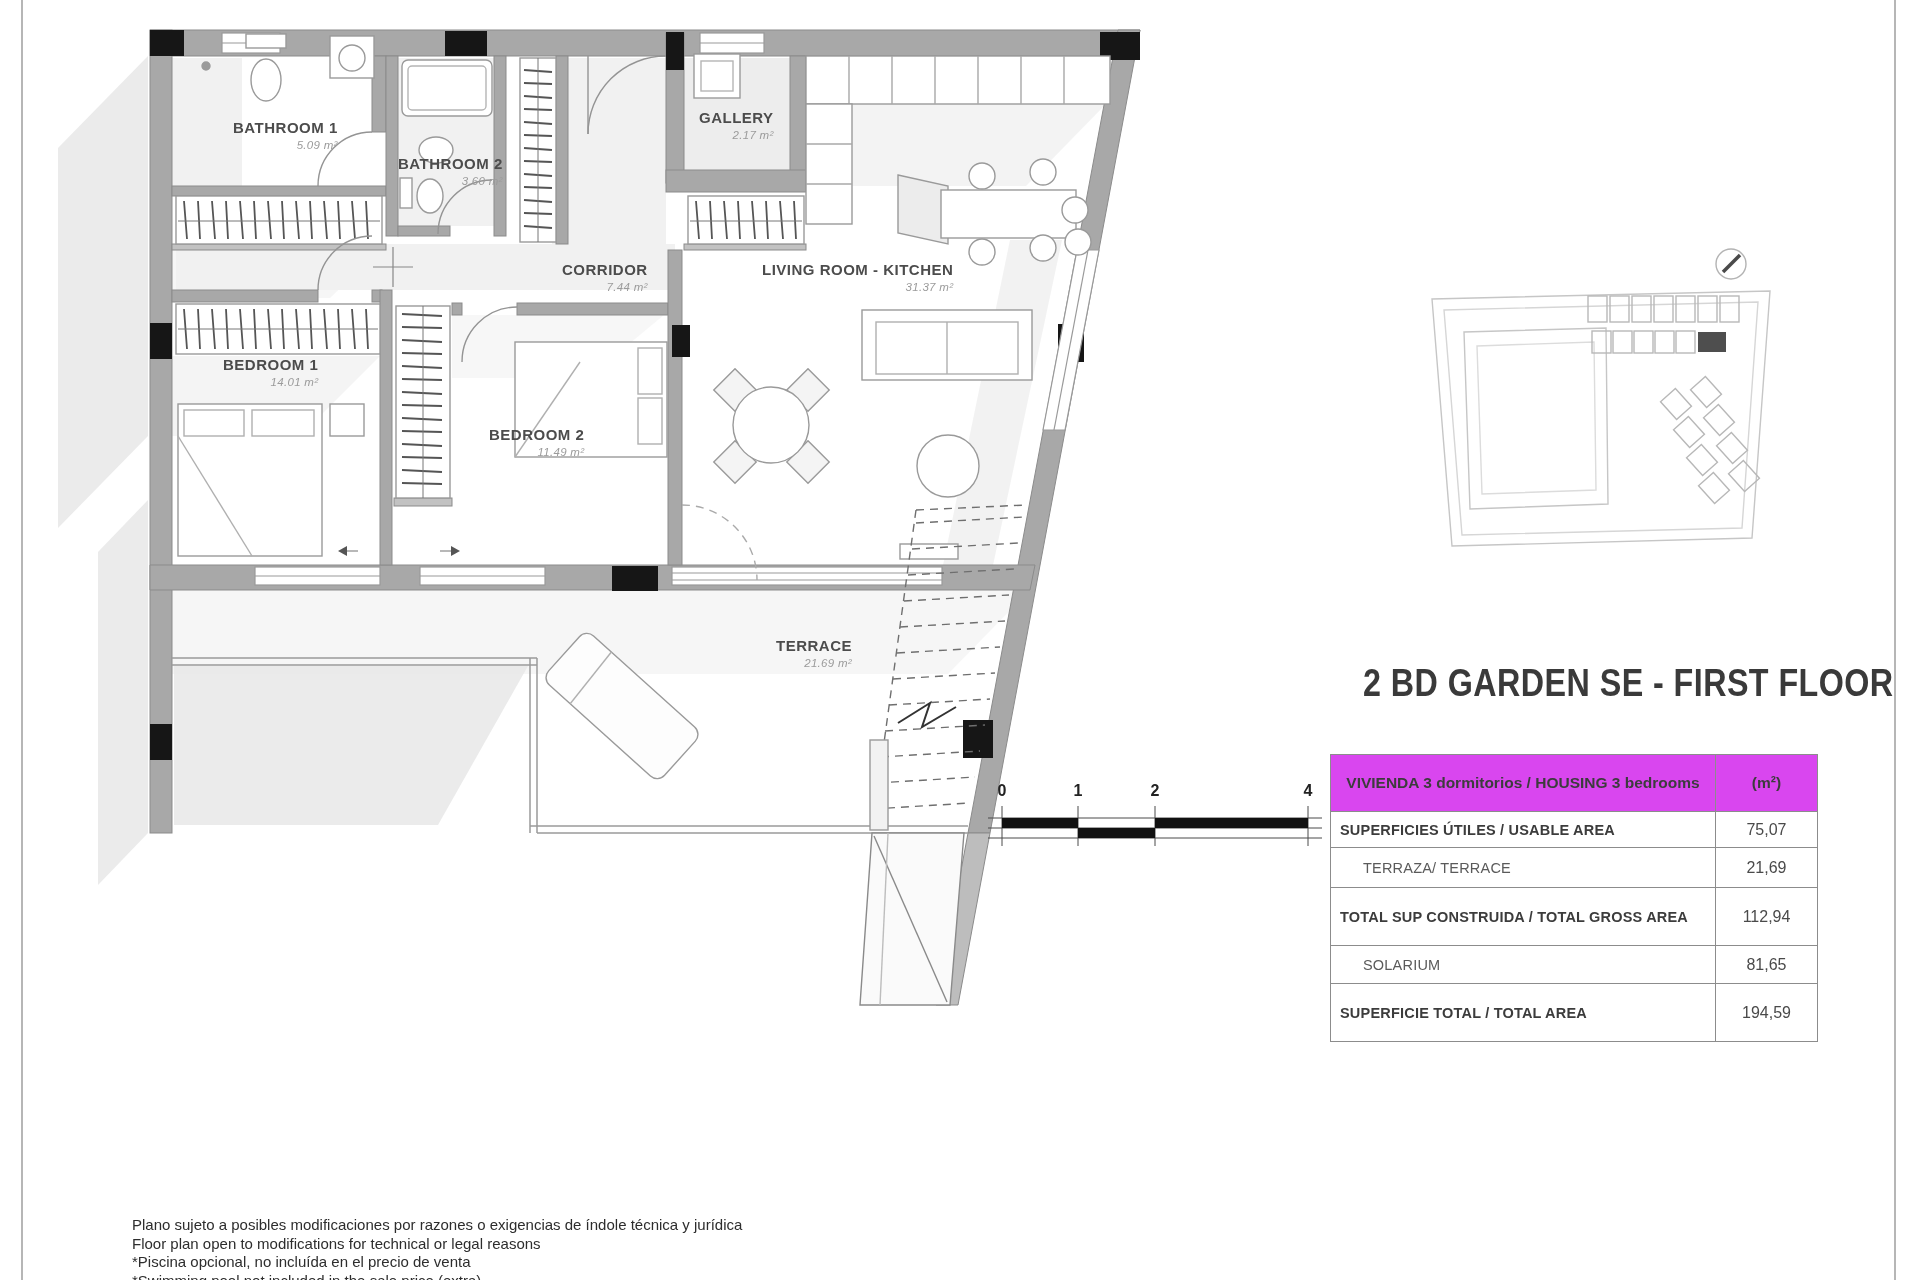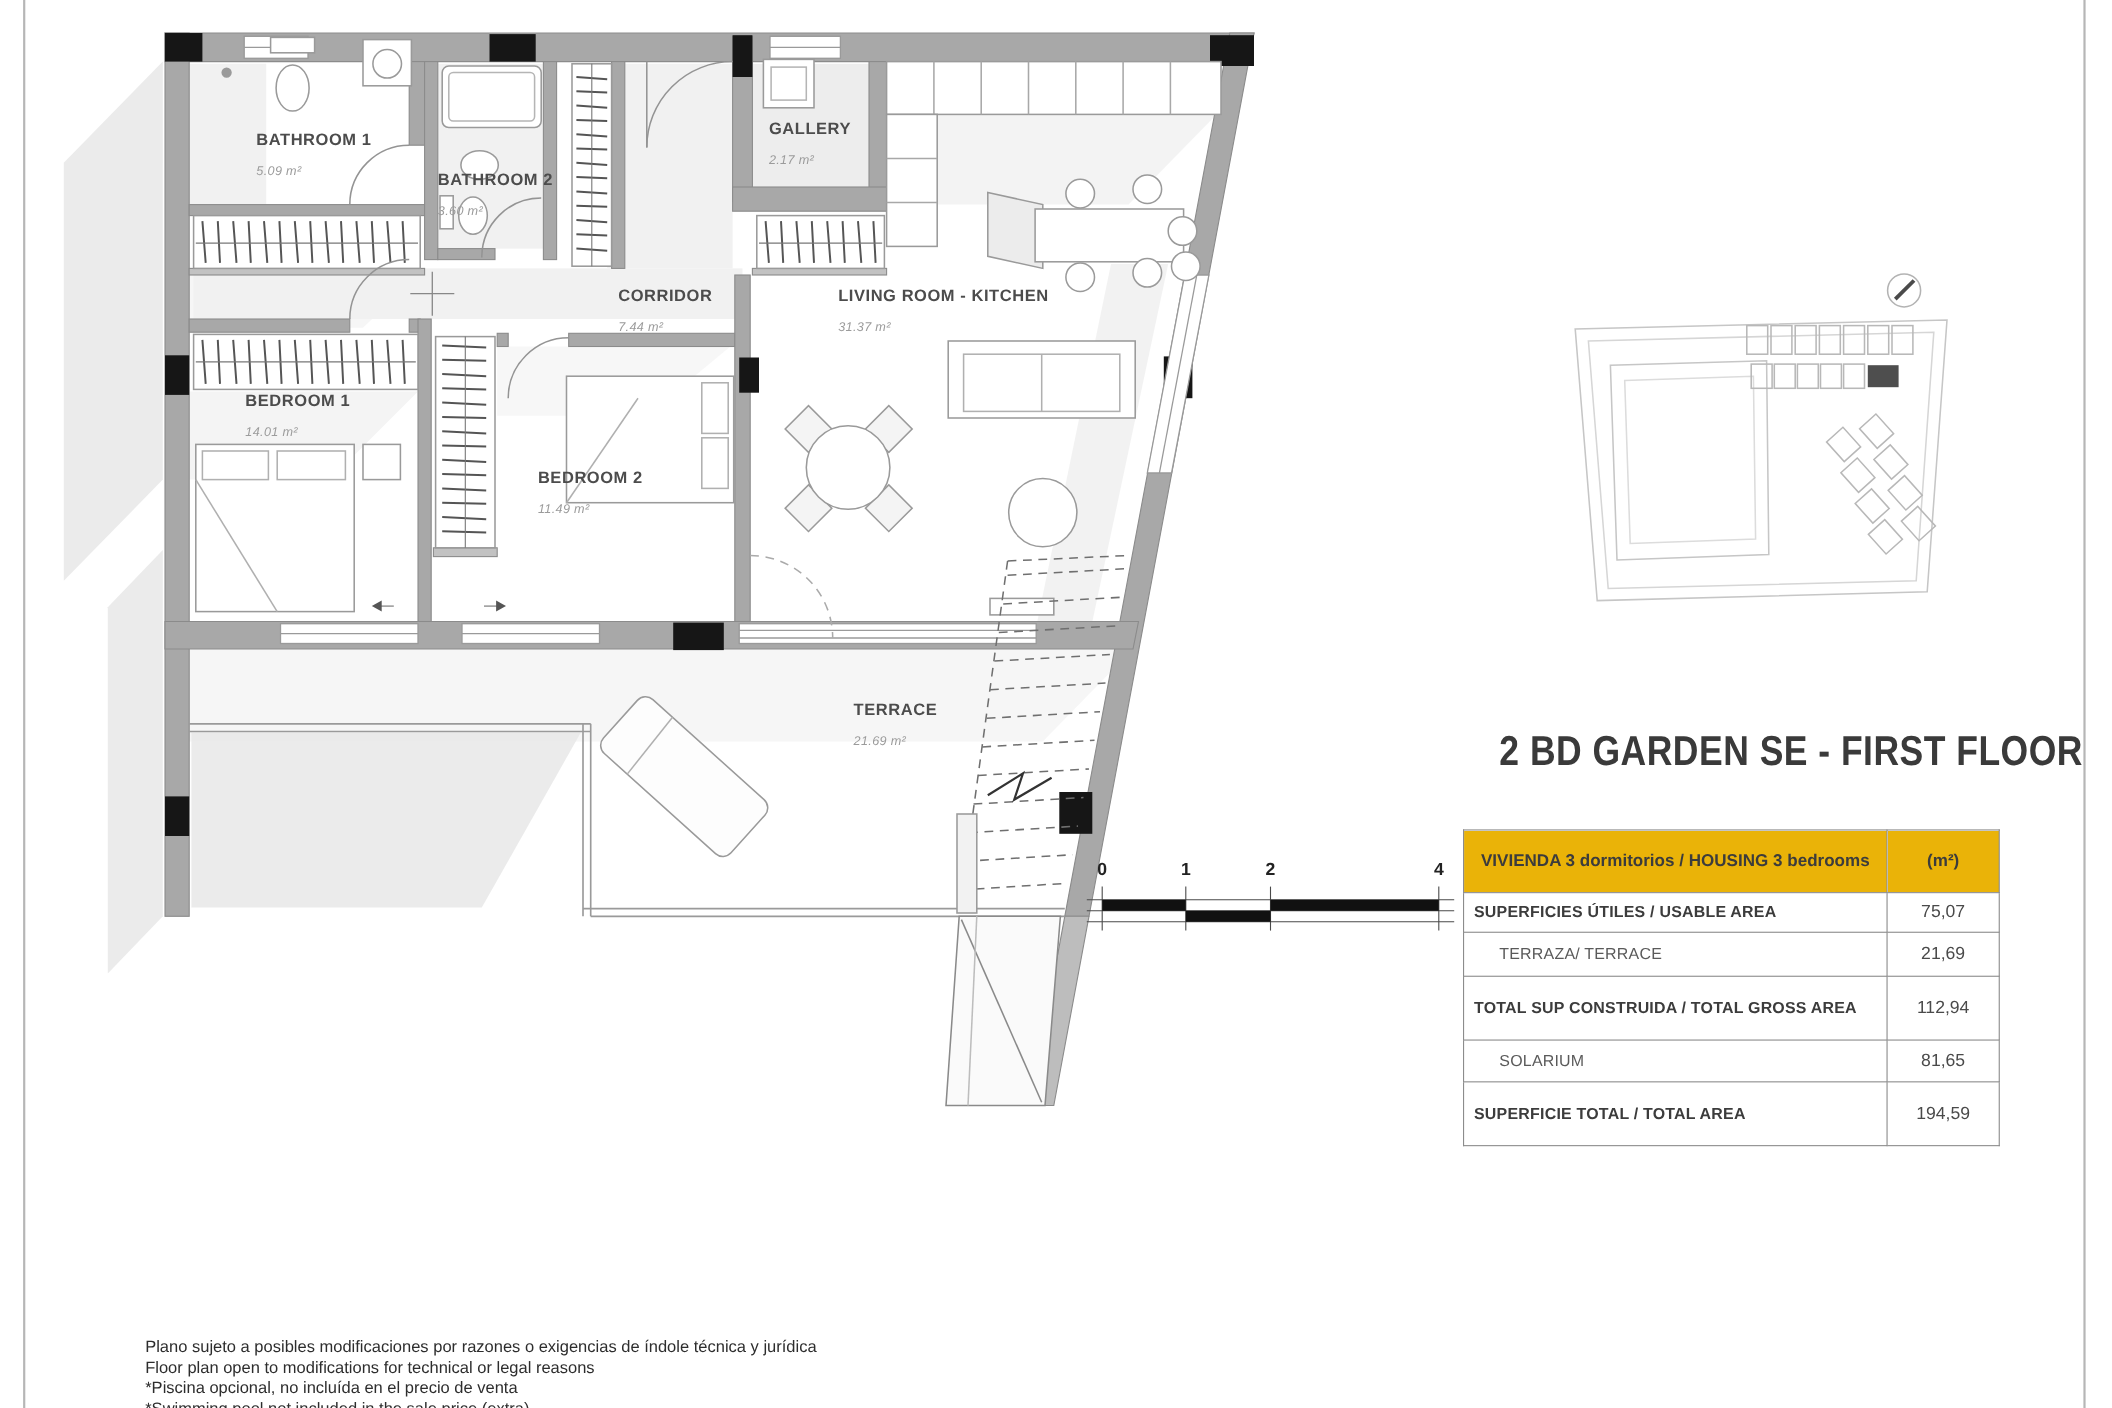--- a/index.html
+++ b/index.html
@@ -3,29 +3,29 @@
 <meta charset="utf-8">
 <style>
   html,body{margin:0;padding:0;background:#fff;}
   .page{position:relative;width:1920px;height:1280px;background:#ffffff;overflow:hidden;
         font-family:"Liberation Sans",sans-serif;}
   .edge-line{position:absolute;top:0;width:2px;height:1280px;background:#b6b6b6;}
   .plan-svg{position:absolute;left:0;top:0;}
   .room-label{position:absolute;color:#4c4c4c;font-size:15px;font-weight:bold;
               letter-spacing:.5px;line-height:1.1;white-space:nowrap;}
   .room-label .area{display:block;font-size:11.5px;font-weight:normal;font-style:italic;
-                    color:#9b9b9b;letter-spacing:.3px;margin-top:13px;}
+                    color:#9b9b9b;letter-spacing:.3px;margin-top:2px;text-align:right;}
   .scale-num{position:absolute;transform:translateX(-50%);font-size:16px;font-weight:bold;color:#222;}
   .plan-title{position:absolute;left:1326px;top:662px;width:494px;text-align:center;
               font-size:38px;font-weight:bold;color:#3a3a3a;white-space:nowrap;
               transform:scaleX(.85);letter-spacing:.5px;}
   .sum-table{position:absolute;left:1330px;top:754px;width:487px;border-collapse:collapse;
              color:#3c3c3c;table-layout:fixed;}
   .sum-table td{border:1.6px solid #8c8c8c;overflow:hidden;}
-  .sum-table .hdr td{background:#eab308;text-align:center;font-weight:bold;font-size:15.5px;height:54px;}
+  .sum-table .hdr td{background:#d946ef;text-align:center;font-weight:bold;font-size:15.5px;height:54px;}
   .sum-table .lbl{padding-left:9px;font-size:14.5px;letter-spacing:.2px;}
   .sum-table .val{text-align:center;font-size:16px;color:#4a4a4a;}
   .sum-table tr.b .lbl{font-weight:bold;}
   .sum-table tr.n .lbl{font-weight:normal;color:#5a5a5a;padding-left:32px;}
   .r1{height:36px}.r2{height:40px}.r3{height:58px}.r4{height:38px}.r5{height:58px}
   .footnotes{position:absolute;left:132px;top:1216px;font-size:15px;line-height:18.5px;color:#2d2d2d;}
 </style>
 </head>
 <body>
 

